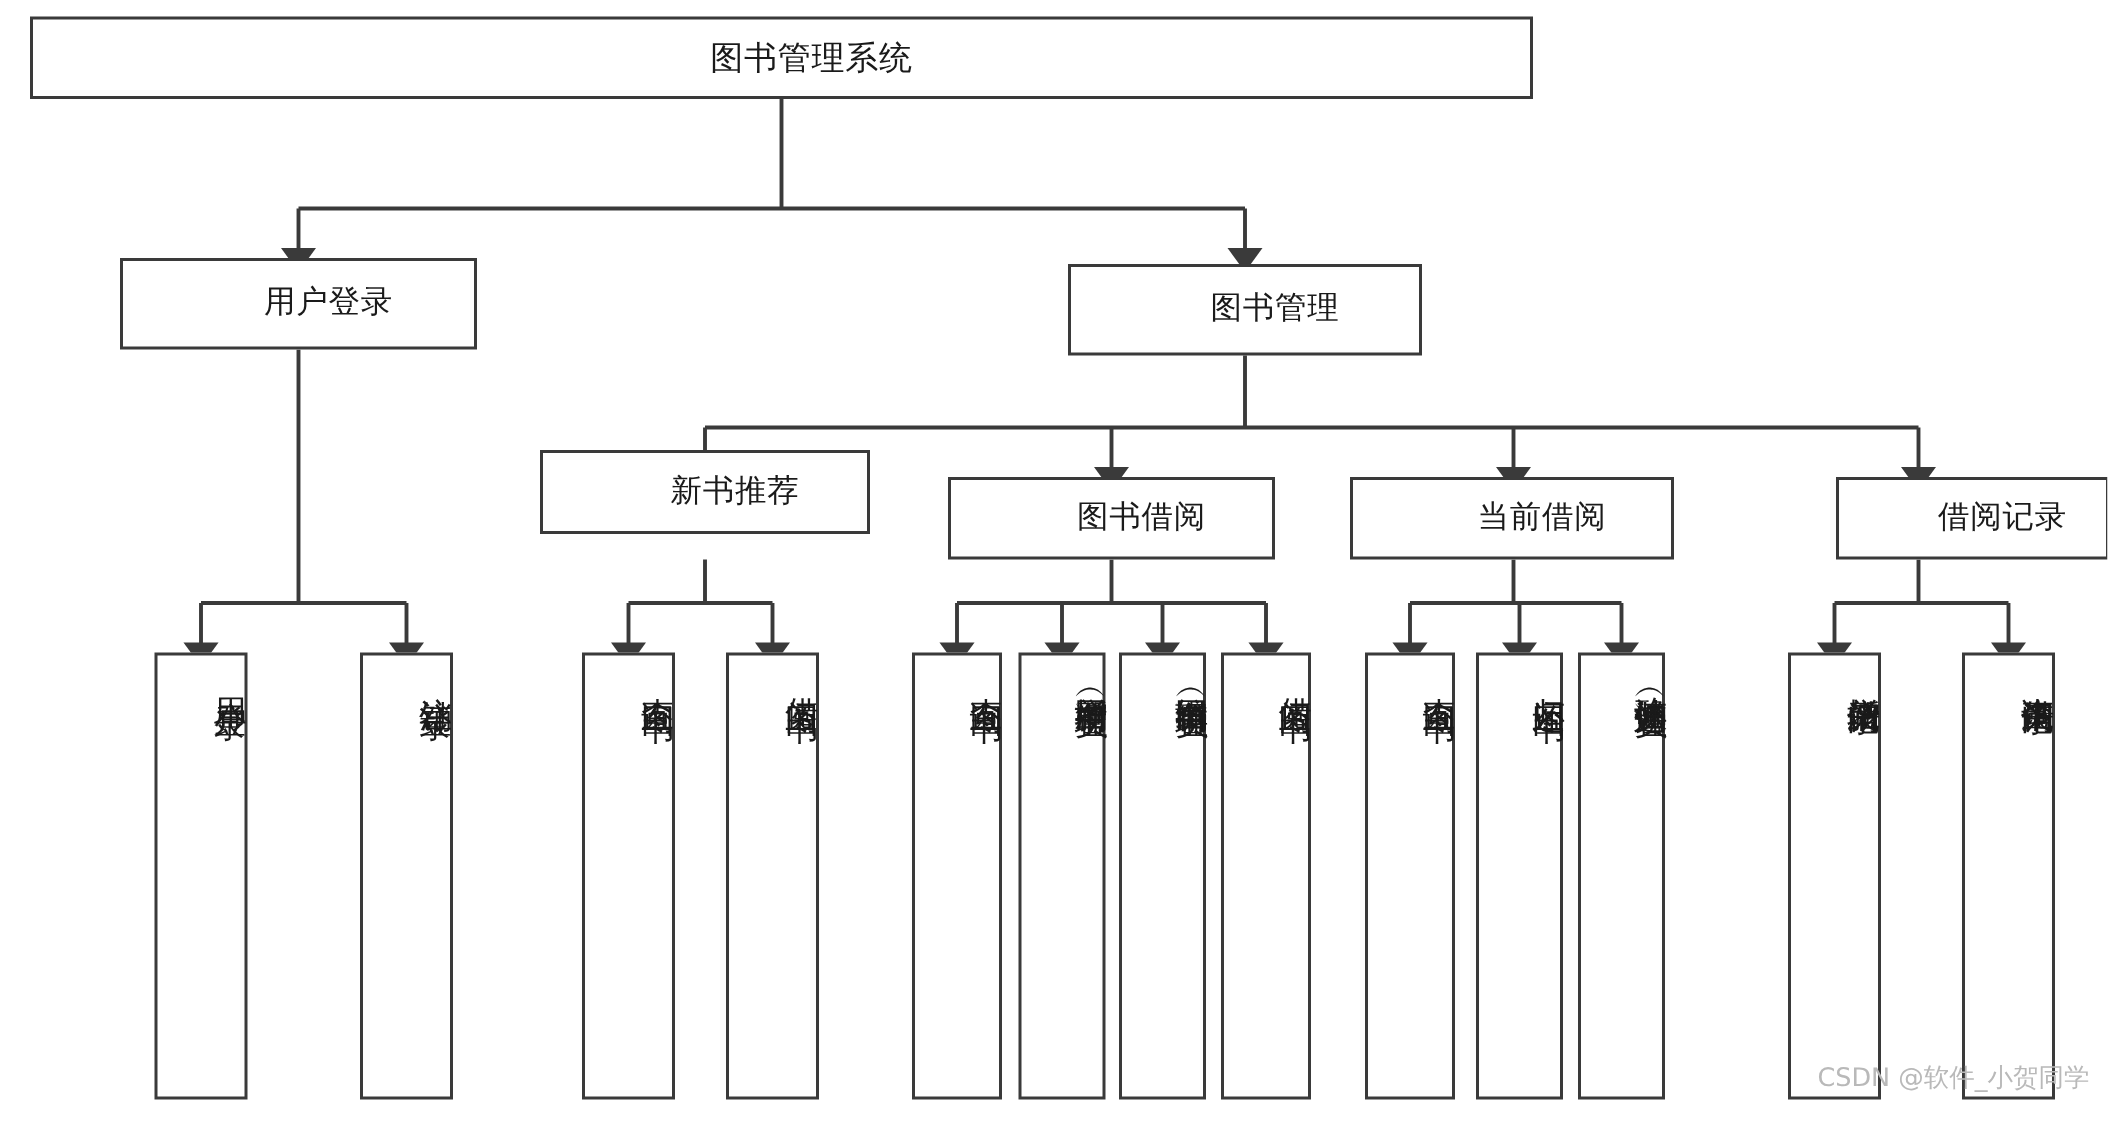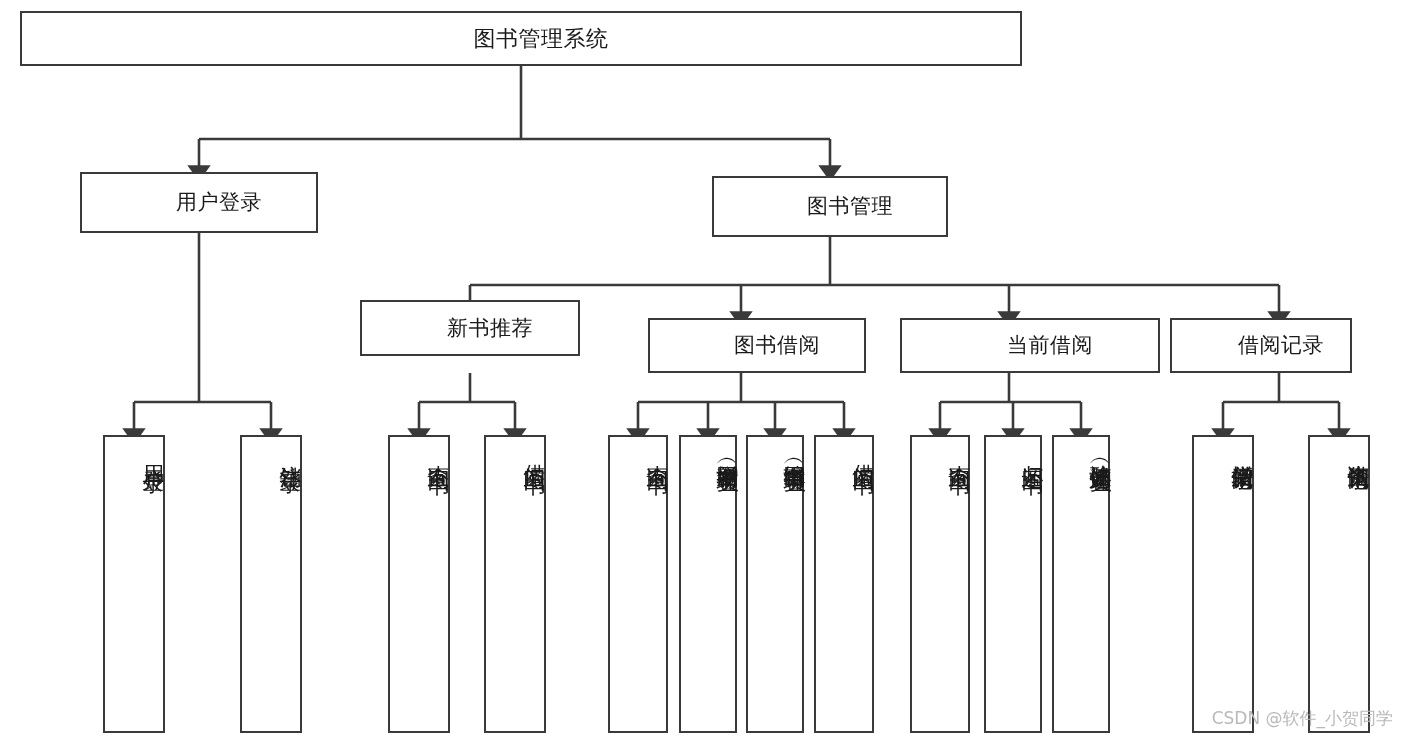--- a/index.html
+++ b/index.html
@@ -133,27 +133,27 @@
       </div>
       <div class="node horiz" style="left: 80px; top: 172px; width: 238px; height: 61px;">
         <span class="label">用户登录</span>
       </div>
       <div class="node horiz" style="left: 712px; top: 176px; width: 236px; height: 61px;">
         <span class="label">图书管理</span>
       </div>
       <div class="node horiz" style="left: 360px; top: 300px; width: 220px; height: 56px;">
         <span class="label">新书推荐</span>
       </div>
-      <div class="node horiz" style="left: 632px; top: 318px; width: 218px; height: 55px; margin-left: 16px;">
+      <div class="node horiz" style="left: 632px; top: 318px; width: 218px; height: 55px;">
         <span class="label">图书借阅</span>
       </div>
-      <div class="node horiz" style="left: 900px; top: 318px; width: 260px; height: 55px;">
+      <div class="node horiz" style="left: 900px; top: 318px; width: 216px; height: 55px;">
         <span class="label">当前借阅</span>
       </div>
-      <div class="node horiz" style="left: 1170px; top: 318px; width: 182px; height: 55px;">
+      <div class="node horiz" style="left: 1224px; top: 318px; width: 182px; height: 55px;">
         <span class="label">借阅记录</span>
       </div>
       <div class="node vert" style="left: 103px; top: 435px; width: 62px; height: 298px;">
         <span class="label">用户登录</span>
       </div>
       <div class="node vert" style="left: 240px; top: 435px; width: 62px; height: 298px;">
         <span class="label">注销登录</span>
       </div>
       <div class="node vert" style="left: 388px; top: 435px; width: 62px; height: 298px;">
         <span class="label">查询图书</span>

